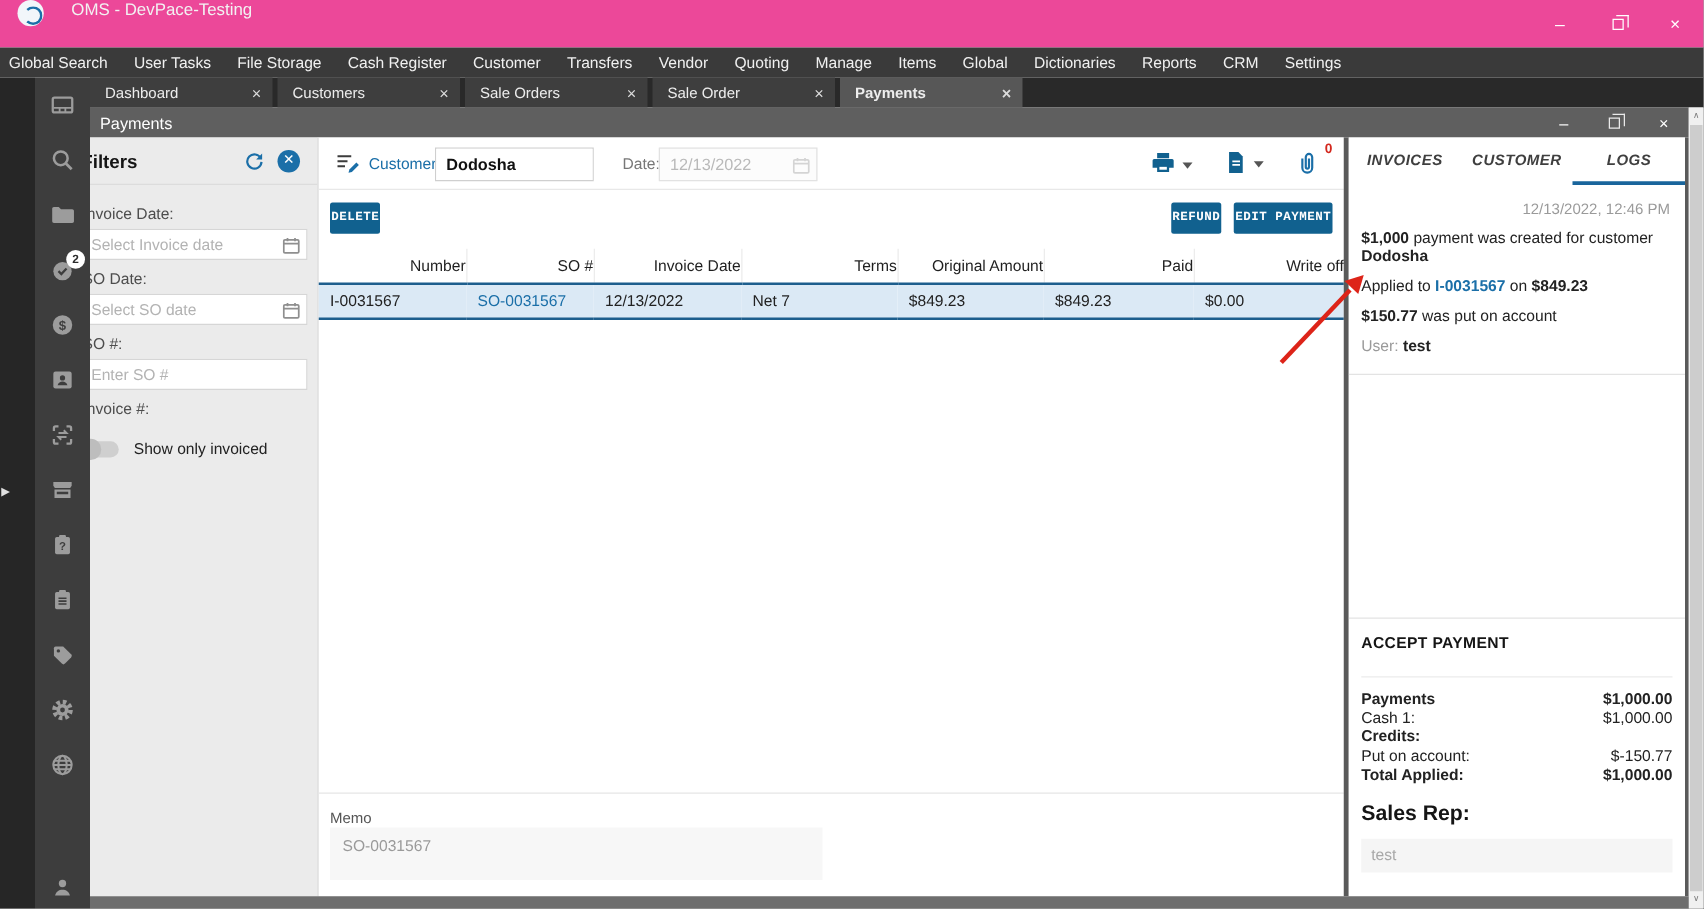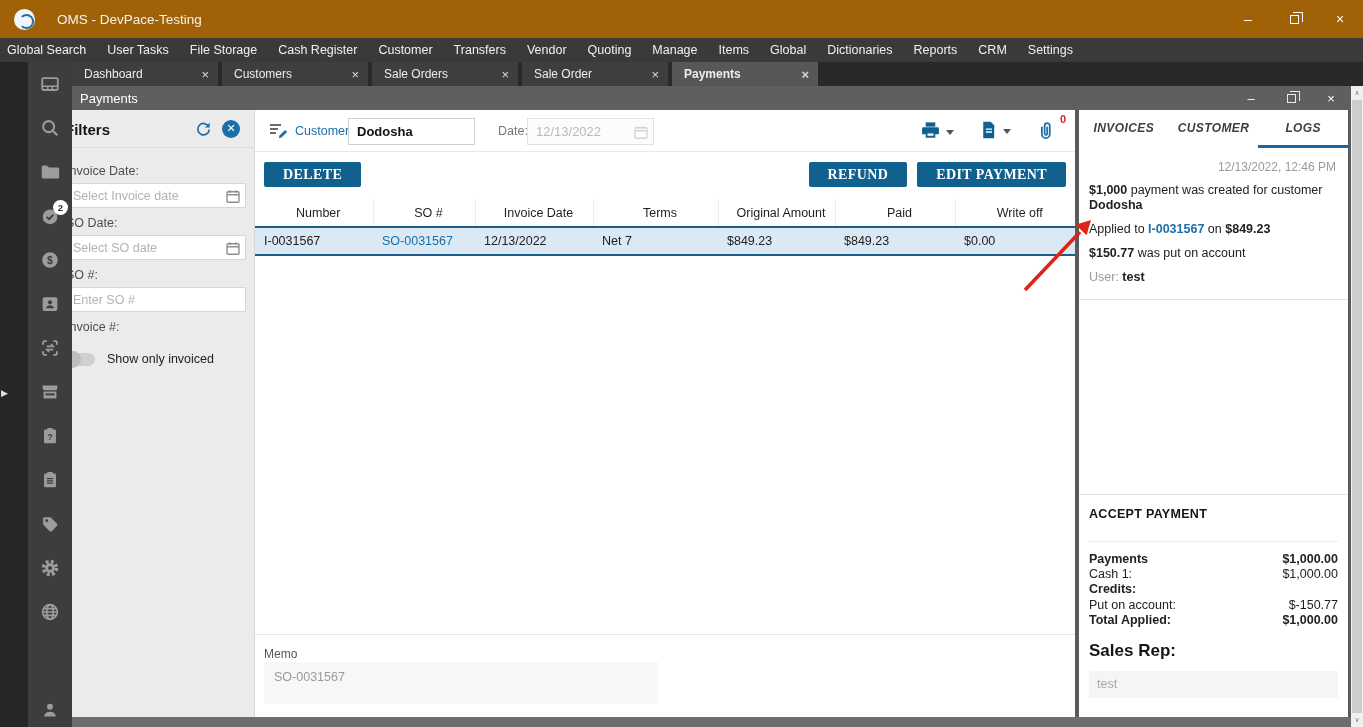--- a/index.html
+++ b/index.html
@@ -1,21 +1,21 @@
 <!DOCTYPE html>
 <html><head>
 <meta charset="utf-8">
 <style>
   * { margin:0; padding:0; box-sizing:border-box; }
   html,body { background:#1e1e1e; }
   body { font-family:"Liberation Sans", sans-serif; }
   .app { position:relative; width:1363px; height:727px; overflow:hidden; background:#ffffff; }
 
   
-  .titlebar { position:absolute; left:0; top:0; right:0; height:38px; background:#a16207; display:flex; align-items:center; color:#fff; }
+  .titlebar { position:absolute; left:0; top:0; right:0; height:38px; background:#ec4899; display:flex; align-items:flex-start; color:#fff; }
   .logo { width:21px; height:21px; border-radius:50%; background:#f2f6fa; margin-left:14px; position:relative; }
   .logo::before { content:""; position:absolute; left:5px; top:5px; width:11px; height:11px; border-radius:50%; border:2px solid #1b6fa8; border-left-color:transparent; }
   .titlebar .title { margin-left:22px; font-size:13.5px; color:#f2f2f2; }
   .winctl { margin-left:auto; display:flex; align-items:center; height:100%; }
   .winctl .wbtn { width:46px; height:100%; display:flex; align-items:center; justify-content:center; color:#fff; font-size:14px; cursor:default; }
   .restore-glyph { position:relative; width:9px; height:9px; border:1px solid #fff; }
   .restore-glyph::before { content:""; position:absolute; top:-4px; left:2px; width:9px; height:9px; border-top:1px solid #fff; border-right:1px solid #fff; }
 
   .menubar { position:absolute; left:0; top:38px; right:0; height:24px; background:#3a3a3a; display:flex; align-items:center; gap:21px; padding-left:7px; }
   .menubar span { color:#f0f0f0; font-size:12.5px; white-space:nowrap; }
@@ -66,26 +66,26 @@
   .datelabel { position:absolute; left:243px; top:14px; font-size:12.5px; color:#777; }
   .dateinput { position:absolute; left:272px; top:8px; width:127px; height:27px; border:1px solid #e2e2e2; background:#fcfcfc; }
   .dateinput input { width:100%; height:100%; border:none; outline:none; background:transparent; font-family:"Liberation Sans",sans-serif; font-size:13px; color:#b9b9b9; padding:0 8px; }
   .dateinput .calico { top:6px; opacity:.55; }
   .toolicons { position:absolute; right:18px; top:9px; display:flex; align-items:flex-start; gap:24px; }
   .ticon { position:relative; display:flex; align-items:center; gap:4px; }
   .caret { width:0; height:0; border-left:4px solid transparent; border-right:4px solid transparent; border-top:5px solid #555; margin-top:3px; }
   .attach0 { position:absolute; right:-9px; top:-6px; color:#d3271d; font-size:11px; font-weight:bold; }
 
   .btnrow { position:absolute; left:0; right:0; top:52px; height:26px; display:flex; padding:0 9px; }
-  .btn { background:#11618f; color:#fff; font-size:14px; font-weight:bold; letter-spacing:.4px; border:none; padding:0 19px; height:25px; border-radius:2px; font-family:Liberation Serif, serif; }
+  .btn { background:#11618f; color:#fff; font-size:10px; font-weight:bold; letter-spacing:.4px; border:none; padding:0 1px; height:25px; border-radius:2px; font-family:Liberation Mono, monospace; }
   .btnrow .spacer { flex:1; }
   .btnrow .btn + .btn { margin-left:10px; }
 
   table.inv { position:absolute; left:0; top:89px; border-collapse:collapse; width:820px; font-size:12.5px; }
-  table.inv th { font-weight:normal; color:#1f1f1f; text-align:center; height:28px; padding:0 0 0 9px; border-bottom:1px solid #d9d9d9; border-right:1px solid #ececec; }
+  table.inv th { font-weight:normal; color:#1f1f1f; text-align:right; height:28px; padding:0 0 0 9px; border-bottom:1px solid #d9d9d9; border-right:1px solid #ececec; }
   table.inv th:last-child { border-right:none; }
   table.inv td { height:28px; padding:0 0 0 9px; background:#dbe9f5; border-top:2px solid #1d5e8d; border-bottom:2px solid #1d5e8d; color:#222; }
   .solink { color:#1b6fa8; }
 
   .memoline { position:absolute; left:0; right:0; top:524px; border-top:1px solid #e6e6e6; }
   .memolabel { position:absolute; left:9px; top:537px; font-size:12px; color:#555; }
   .memobox { position:absolute; left:9px; top:552px; width:394px; height:42px; background:#f7f7f7; font-size:12.5px; color:#9a9a9a; padding:8px 10px; }
 
   
   .vdiv1 { position:absolute; left:1075px; top:110px; width:4px; bottom:10px; background:#5a5a5a; }

